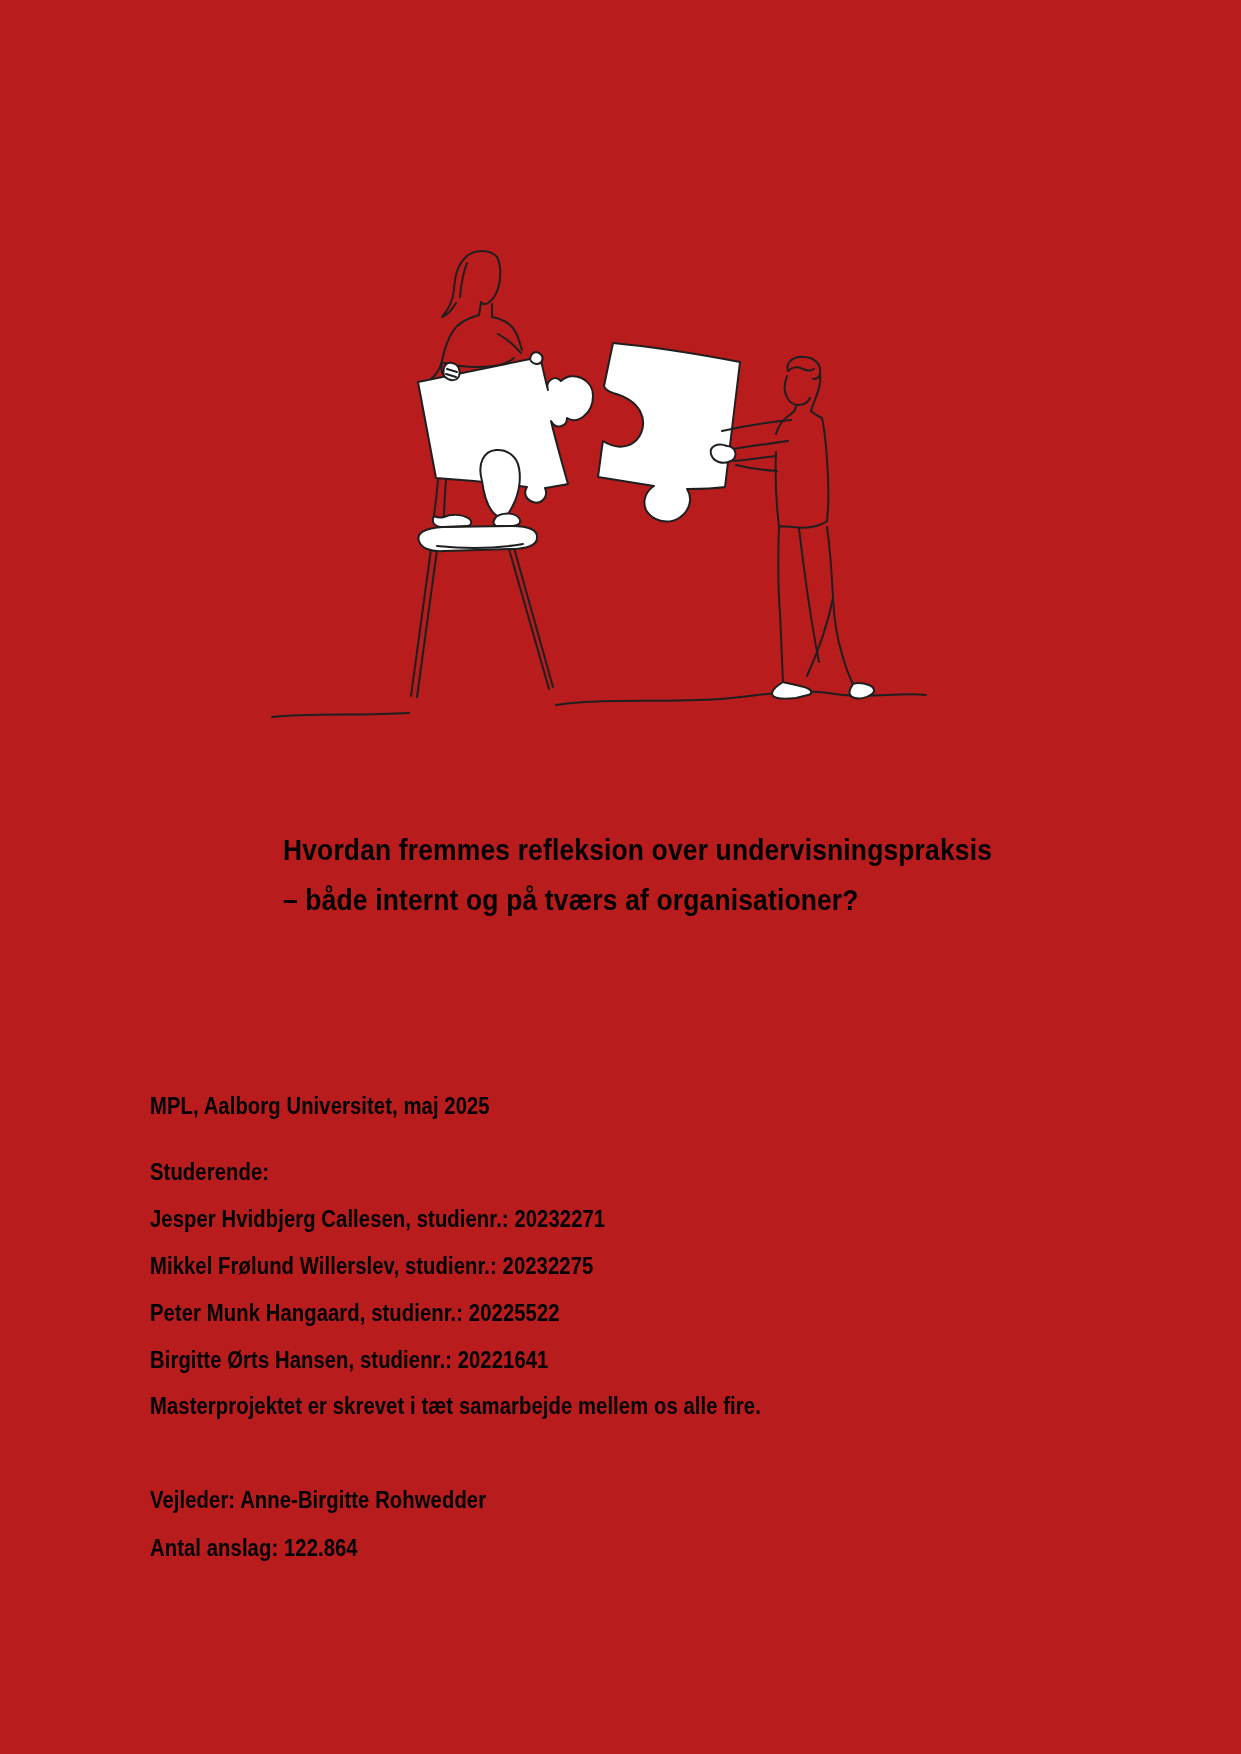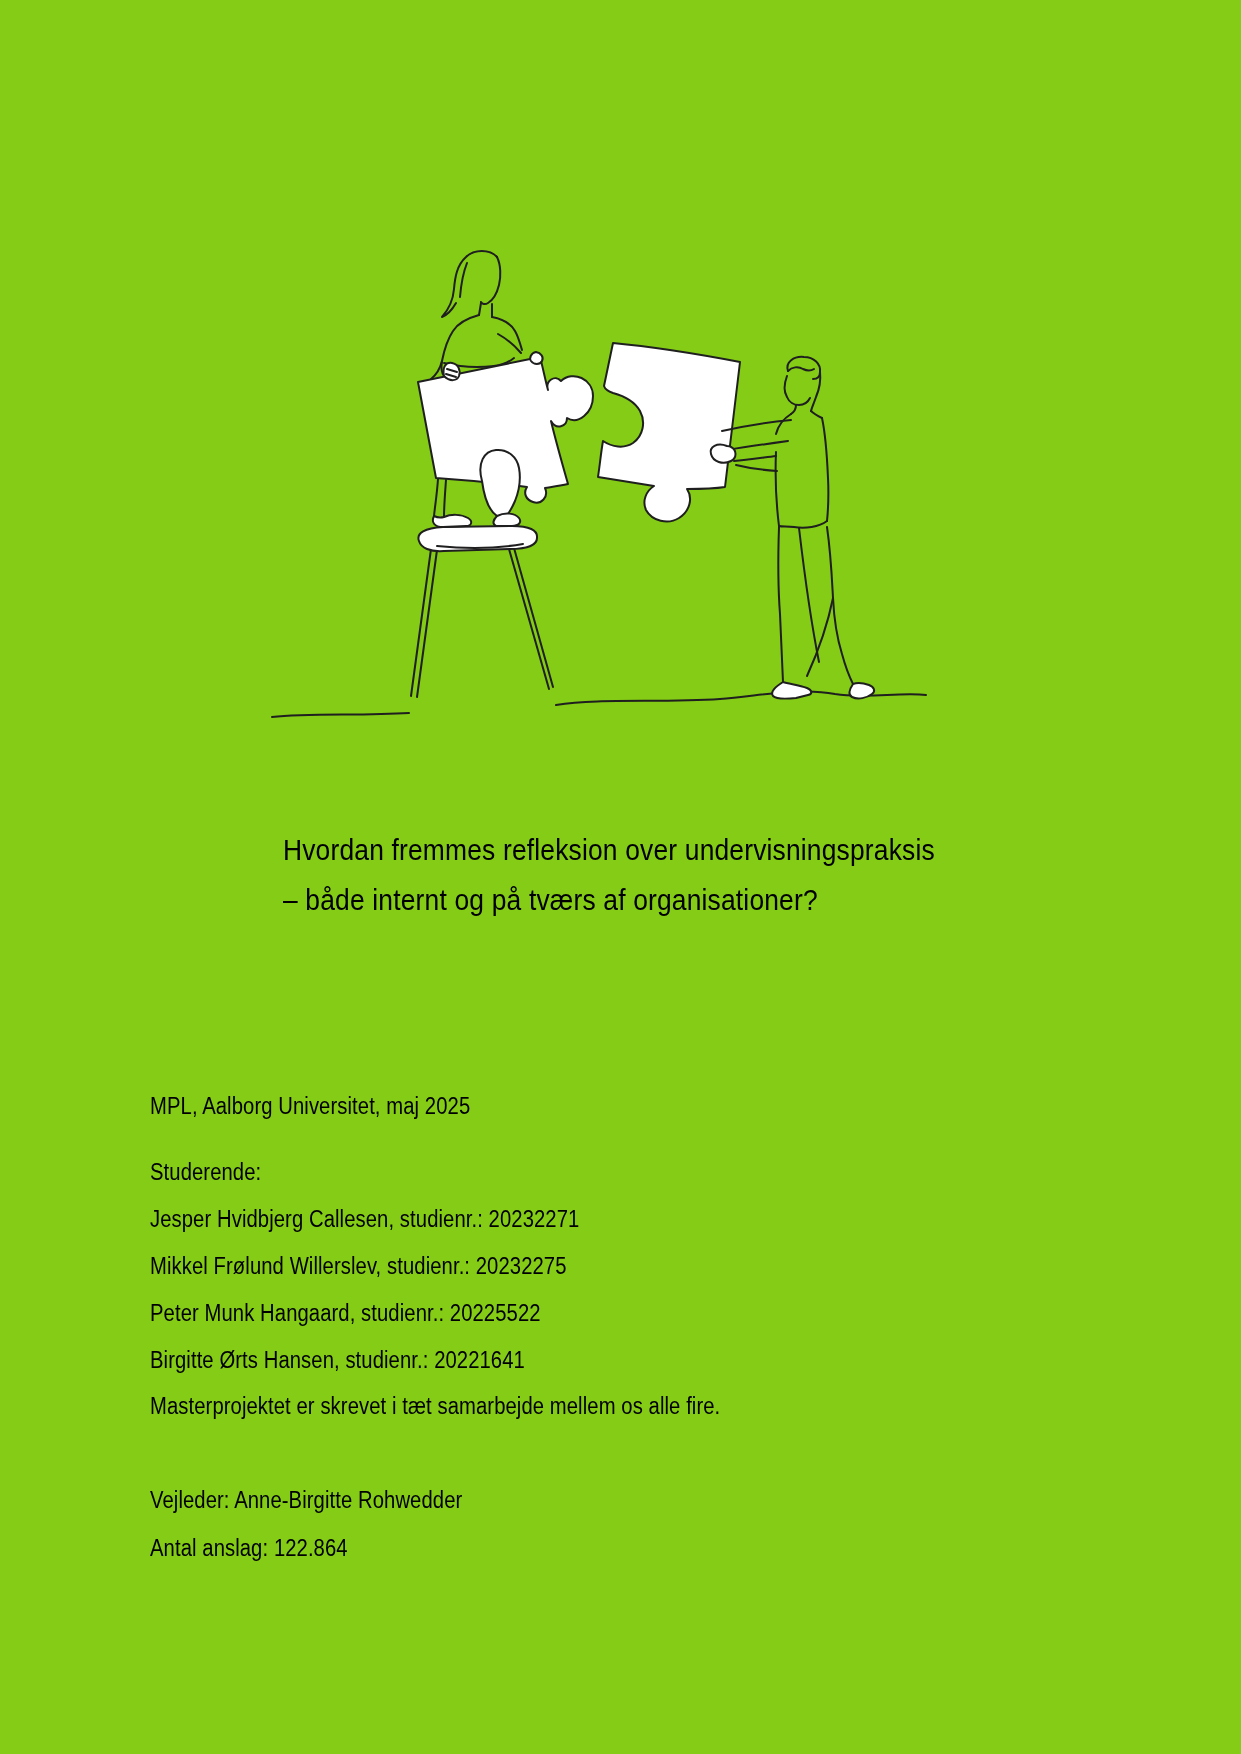--- a/index.html
+++ b/index.html
@@ -11,21 +11,22 @@
     width: 1241px;
     height: 1754px;
     position: relative;
     overflow: hidden;
     font-family: "Liberation Sans", sans-serif;
     color: #000000;
   }
   .page {
     position: absolute;
     inset: 0;
-    background: #84cc16;
+    background: #b91c1c;
+    font-weight: bold;
   }
   .illustration {
     position: absolute;
     left: 250px;
     top: 205px;
     width: 680px;
     height: 520px;
   }
   .txt {
     position: absolute;

